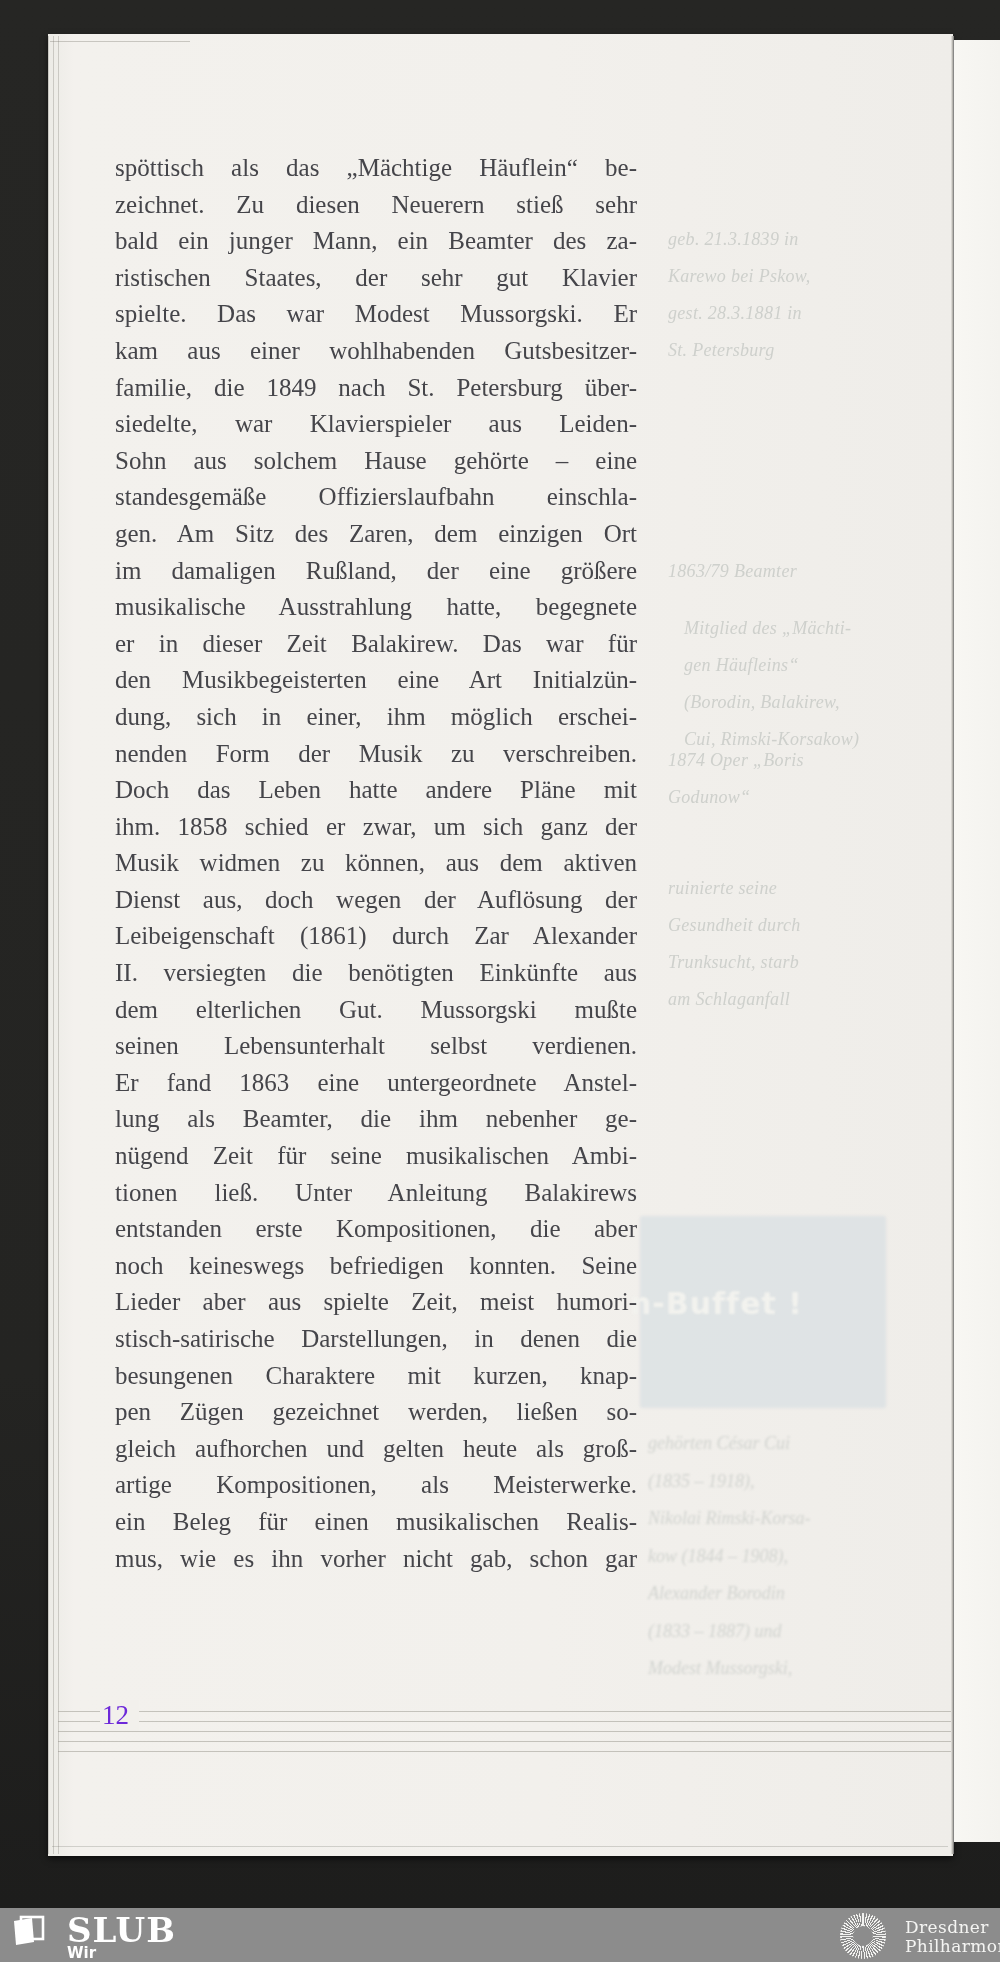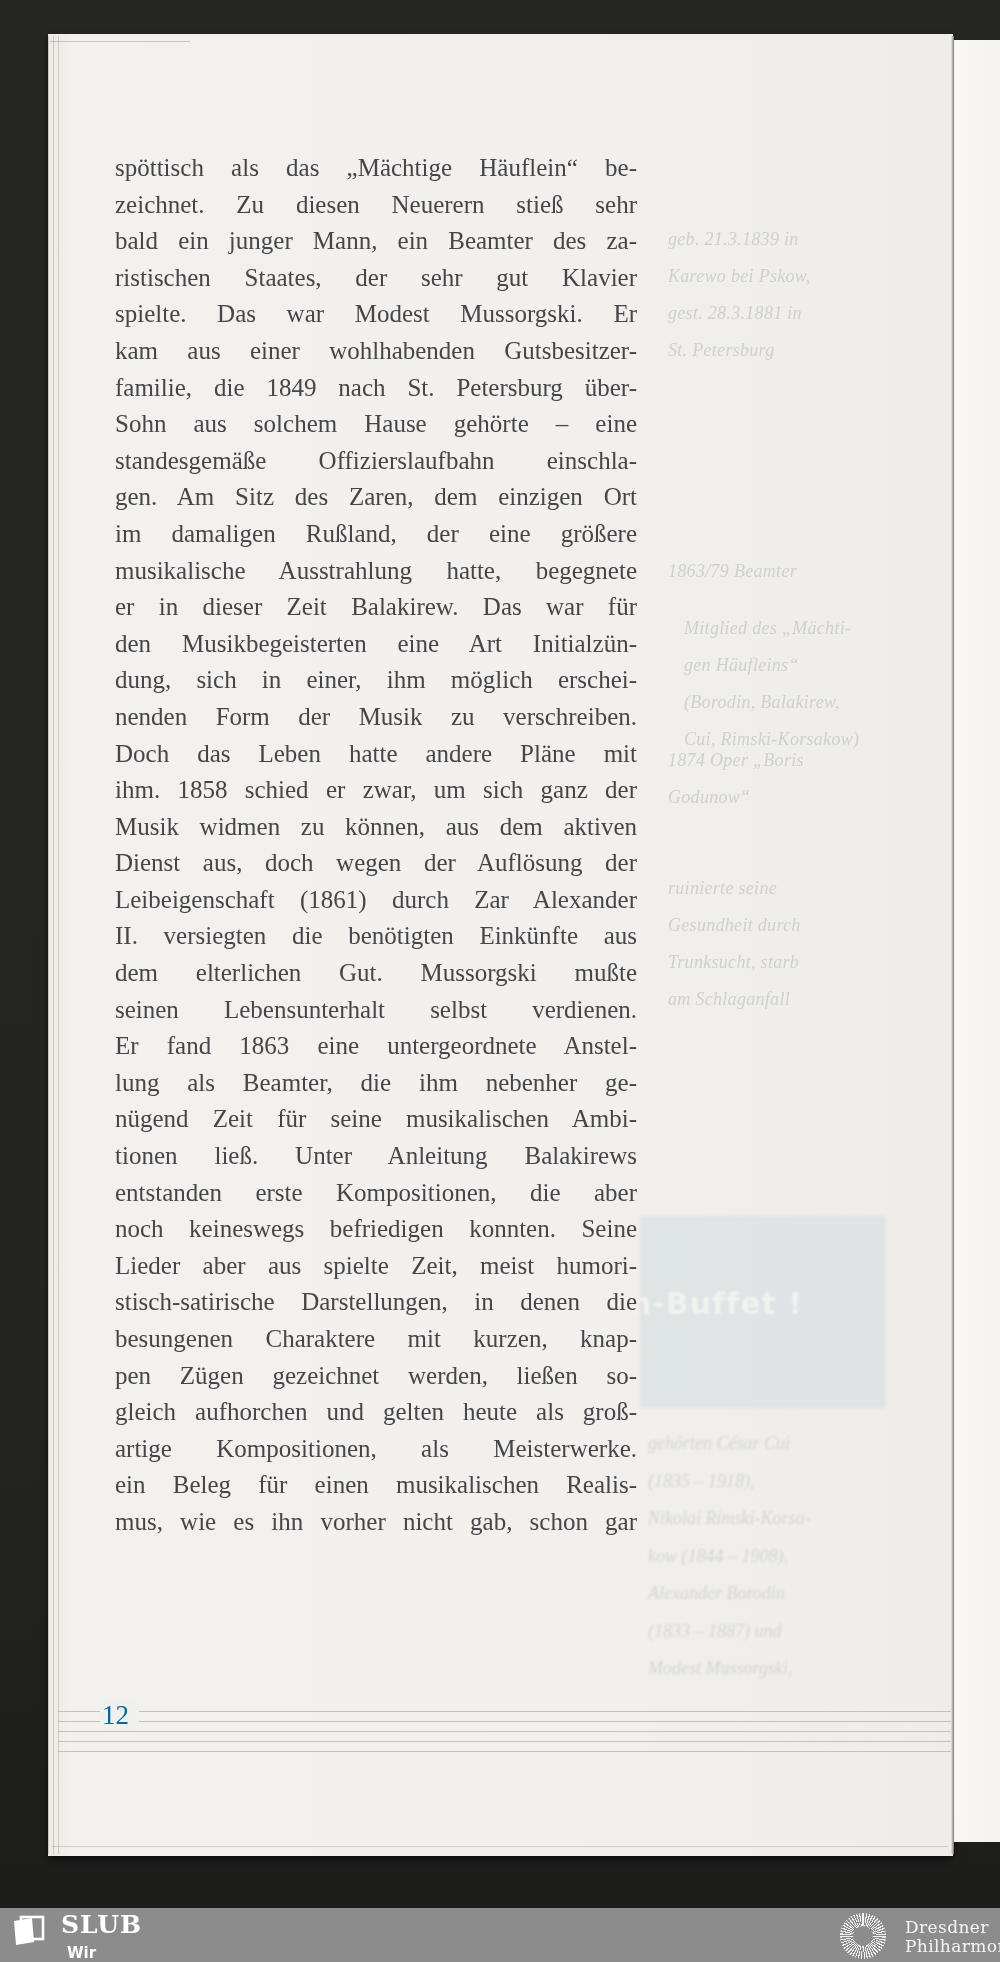--- a/index.html
+++ b/index.html
@@ -38,29 +38,29 @@
         font-family:"DejaVu Sans",sans-serif;font-weight:700;font-size:30px;
         letter-spacing:1px;filter:blur(1.2px);white-space:nowrap;}
 
   
   .bleed{position:absolute;left:648px;top:1425px;width:240px;color:#d2d4d0;
          font-style:italic;font-size:18px;line-height:37.5px;filter:blur(.8px);}
 
   
   .staff{position:absolute;left:58px;top:1711px;width:893px;height:43px;
          background:repeating-linear-gradient(to bottom,rgba(150,148,138,.5) 0 1px,rgba(0,0,0,0) 1px 10px);}
-  .pagenum{position:absolute;left:100px;top:1700px;font-size:27px;color:#0369a1;
+  .pagenum{position:absolute;left:100px;top:1700px;font-size:27px;color:#6d28d9;
            background:#f2f0ec;padding:0 10px 0 2px;}
 
   
   .footer{position:absolute;left:0;top:1908px;width:1000px;height:54px;background:#8c8c8c;}
   .slub{position:absolute;left:12px;top:0;height:54px;}
   .slub-icon{position:absolute;left:0;top:7px;width:34px;height:32px;}
-  .slub-word{position:absolute;left:49px;top:2px;color:#fff;font-family:"DejaVu Serif",serif;
-             font-weight:700;font-size:25px;letter-spacing:1px;text-align:center;}
+  .slub-word{position:absolute;left:55px;top:2px;color:#fff;font-family:"DejaVu Serif",serif;
+             font-weight:700;font-size:34px;letter-spacing:1px;text-align:center;}
   .slub-tag{position:absolute;left:55px;top:36px;color:#fff;font-family:"DejaVu Sans",sans-serif;
             font-weight:700;font-size:15px;}
   .ph-burst{position:absolute;left:840px;top:1913px;width:46px;height:46px;border-radius:50%;
         background:repeating-conic-gradient(#f2f2f0 0deg 3.4deg,rgba(0,0,0,0) 3.4deg 7.6deg);}
   .ph-burst-hole{position:absolute;left:853px;top:1926px;width:20px;height:20px;border-radius:50%;background:#8c8c8c;}
   .ph-word{position:absolute;left:905px;top:1918px;color:#f5f5f3;font-family:"DejaVu Serif",serif;
            font-size:17px;line-height:19px;letter-spacing:.4px;}
 </style>
 </head>
 <body>
@@ -78,20 +78,21 @@
   <div class="buffet-text">n-Buffet !</div>
 
   <div class="textcol">
       <div class="bodyline">spöttisch als das „Mächtige Häuflein“ be-</div>
       <div class="bodyline">zeichnet. Zu diesen Neuerern stieß sehr</div>
       <div class="bodyline">bald ein junger Mann, ein Beamter des za-</div>
       <div class="bodyline">ristischen Staates, der sehr gut Klavier</div>
       <div class="bodyline">spielte. Das war Modest Mussorgski. Er</div>
       <div class="bodyline">kam aus einer wohlhabenden Gutsbesitzer-</div>
       <div class="bodyline">familie, die 1849 nach St. Petersburg über-</div>
+      <div class="bodyline">siedelte, war Klavierspieler aus Leiden-</div>
       <div class="bodyline">Sohn aus solchem Hause gehörte – eine</div>
       <div class="bodyline">standesgemäße Offizierslaufbahn einschla-</div>
       <div class="bodyline">gen. Am Sitz des Zaren, dem einzigen Ort</div>
       <div class="bodyline">im damaligen Rußland, der eine größere</div>
       <div class="bodyline">musikalische Ausstrahlung hatte, begegnete</div>
       <div class="bodyline">er in dieser Zeit Balakirew. Das war für</div>
       <div class="bodyline">den Musikbegeisterten eine Art Initialzün-</div>
       <div class="bodyline">dung, sich in einer, ihm möglich erschei-</div>
       <div class="bodyline">nenden Form der Musik zu verschreiben.</div>
       <div class="bodyline">Doch das Leben hatte andere Pläne mit</div>

